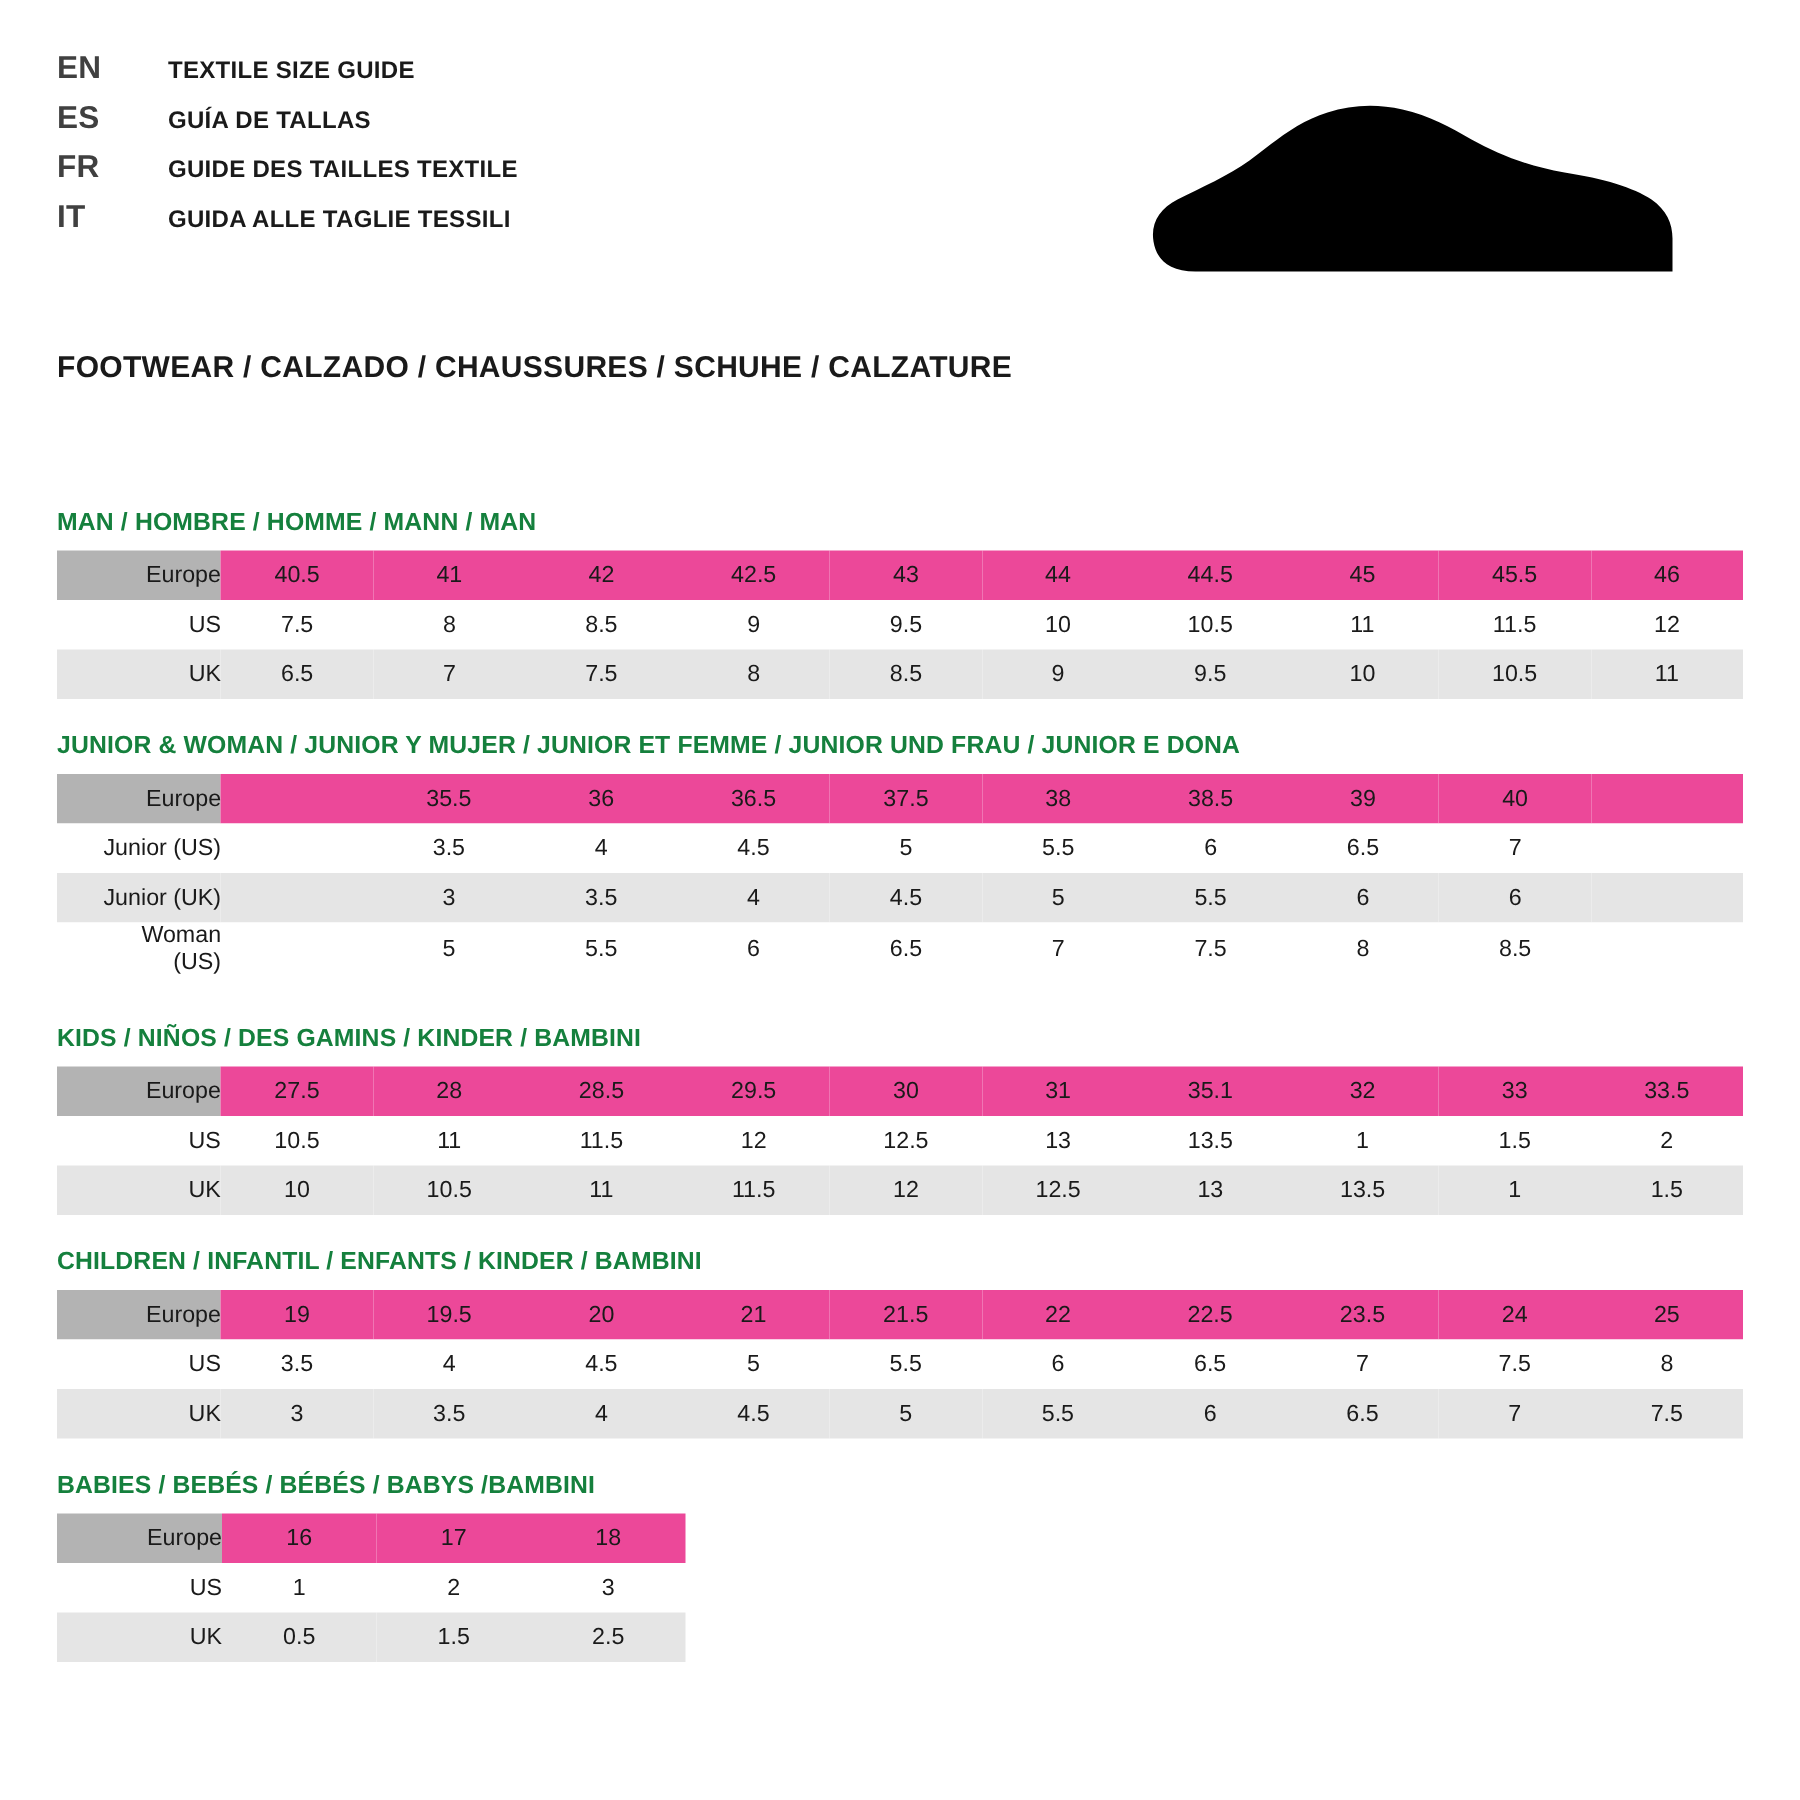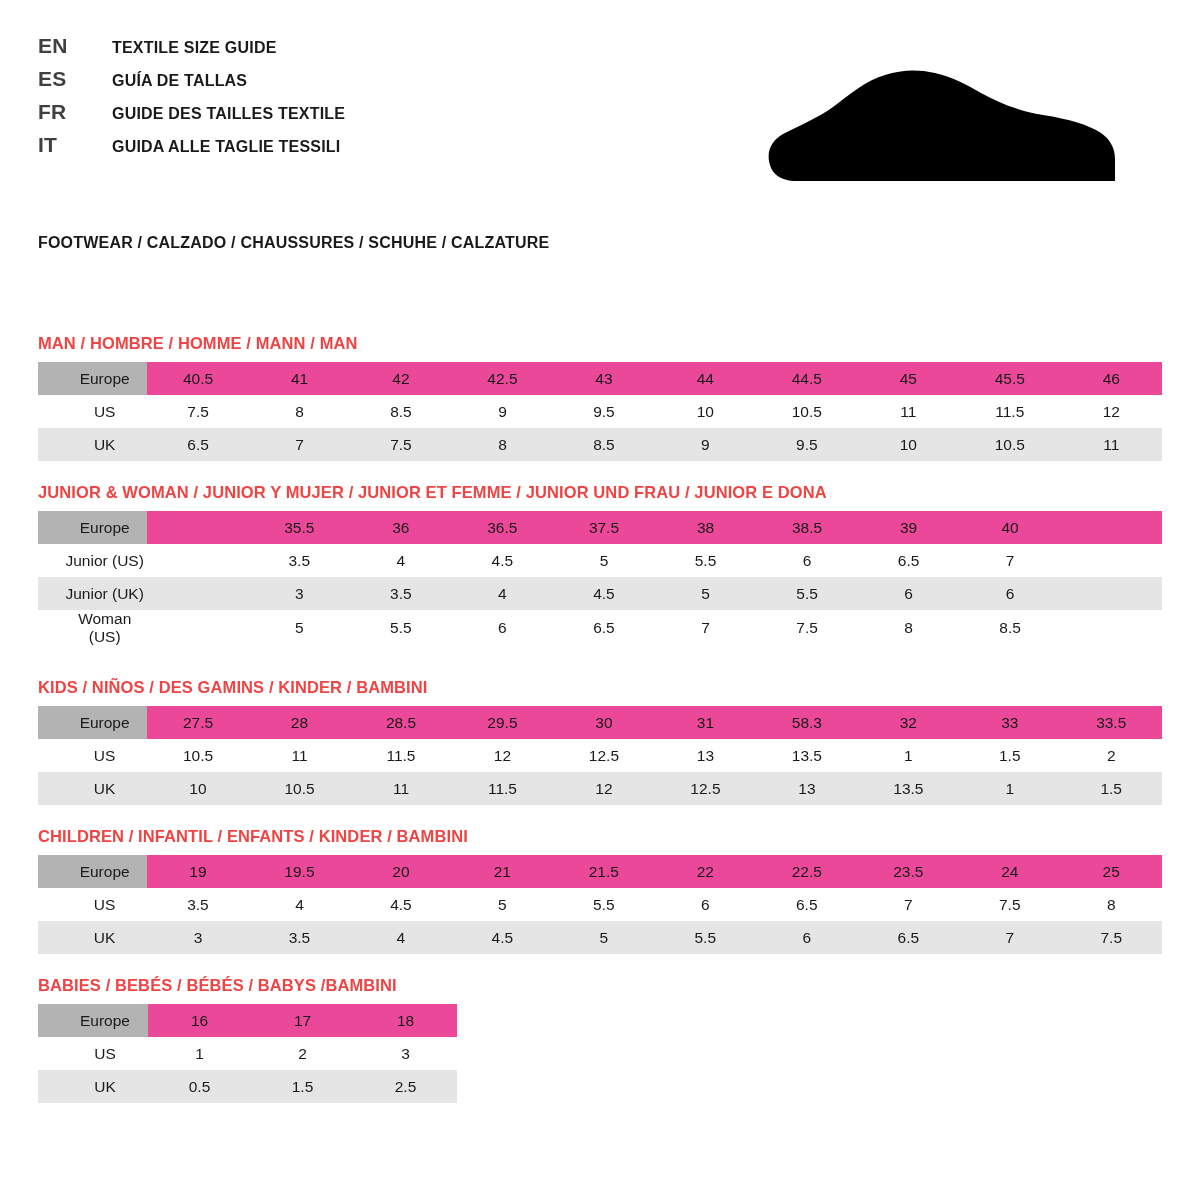--- a/index.html
+++ b/index.html
@@ -58,55 +58,55 @@
     margin-right: 30px;
     margin-top: 20px;
     display: flex;
     align-items: center;
     justify-content: center;
   }
   .shoe-wrap svg { display: block; }
 
   .category-title {
     margin-top: 30px;
-    font-size: 16px;
+    font-size: 20px;
     font-weight: bold;
     letter-spacing: 0.2px;
   }
 
   
   .sections {
     margin-top: 82px;
   }
   .section {
     margin-bottom: 10px;
   }
   .section-title {
     font-size: 16.5px;
     font-weight: bold;
     letter-spacing: 0.1px;
     margin-bottom: 9px;
-    color: #ef4444;
+    color: #15803d;
   }
   table.size-table {
     border-collapse: collapse;
     border-spacing: 0;
     table-layout: fixed;
   }
   table.size-table td {
     font-size: 15.5px;
     height: 33px;
     padding: 0;
     text-align: center;
     vertical-align: middle;
     color: #1a1a1a;
     background: #ffffff;
   }
   table.size-table td.label {
-    text-align: center;
+    text-align: right;
     padding-left: 24px;
   }
   table.size-table tr.head td {
     background: #ec4899;
     font-weight: normal;
   }
   table.size-table tr.alt td {
     background: #e5e5e5;
   }
   table.size-table tr.head td.label {
@@ -306,21 +306,21 @@
         </colgroup>
         <tbody>
           <tr class="head">
             <td class="label">Europe</td>
             <td>27.5</td>
             <td>28</td>
             <td>28.5</td>
             <td>29.5</td>
             <td>30</td>
             <td>31</td>
-            <td>58.3</td>
+            <td>35.1</td>
             <td>32</td>
             <td>33</td>
             <td>33.5</td>
           </tr>
           <tr class="plain">
             <td class="label">US</td>
             <td>10.5</td>
             <td>11</td>
             <td>11.5</td>
             <td>12</td>

